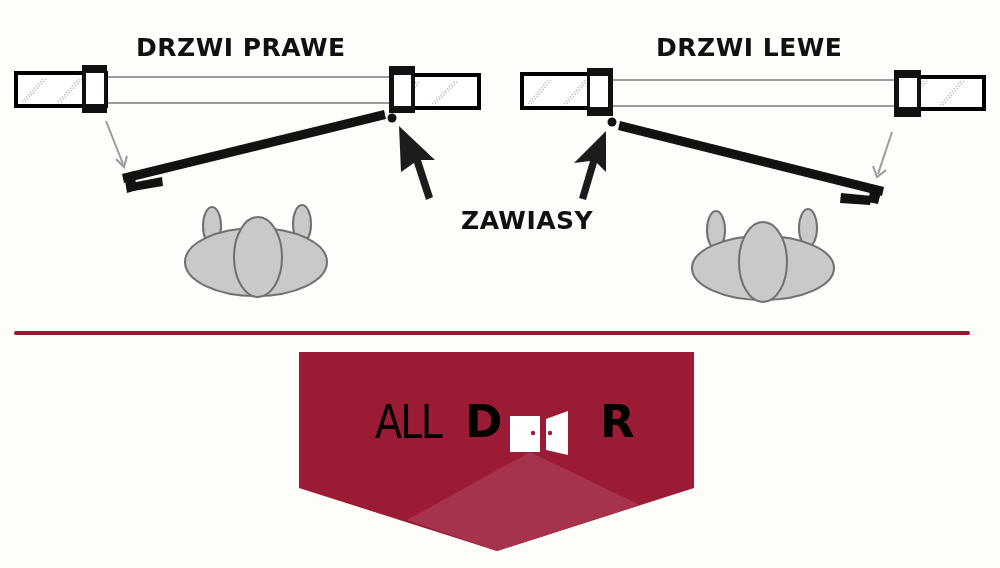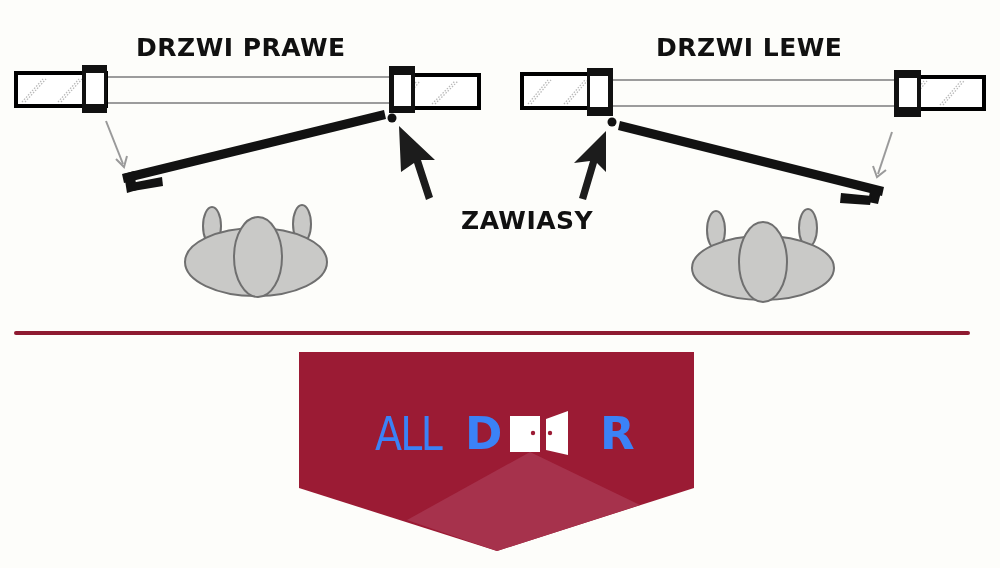--- a/index.html
+++ b/index.html
@@ -18,22 +18,22 @@
     font-size: 25px;
     color: #111;
     letter-spacing: 0.5px;
     line-height: 1;
     white-space: nowrap;
   }
   #title-right { left: 136px; top: 35px; }
   #title-left  { left: 620px; top: 35px; margin-left: 36px; }
   #hinge-label { left: 432px; top: 208px; font-size: 25px; margin-left: 29px; }
   .logo {
-    position: absolute; left: 375px; top: 412px; height: 42px;
-    display: flex; align-items: flex-end; color: #3b82f6; white-space: nowrap;
+    position: absolute; left: 375px; top: 400px; height: 42px;
+    display: flex; align-items: flex-end; color: #000000; white-space: nowrap;
   }
   .logo .thin {
     font-family: "DejaVu Sans", sans-serif; font-weight: normal;
     font-size: 46px; line-height: 40px; letter-spacing: -2px;
     transform: scaleX(0.86); transform-origin: left bottom; display: inline-block;
     width: 90px;
   }
   .logo .bold {
     font-family: "DejaVu Sans", sans-serif; font-weight: bold;
     font-size: 45px; line-height: 40px; display: inline-block;

